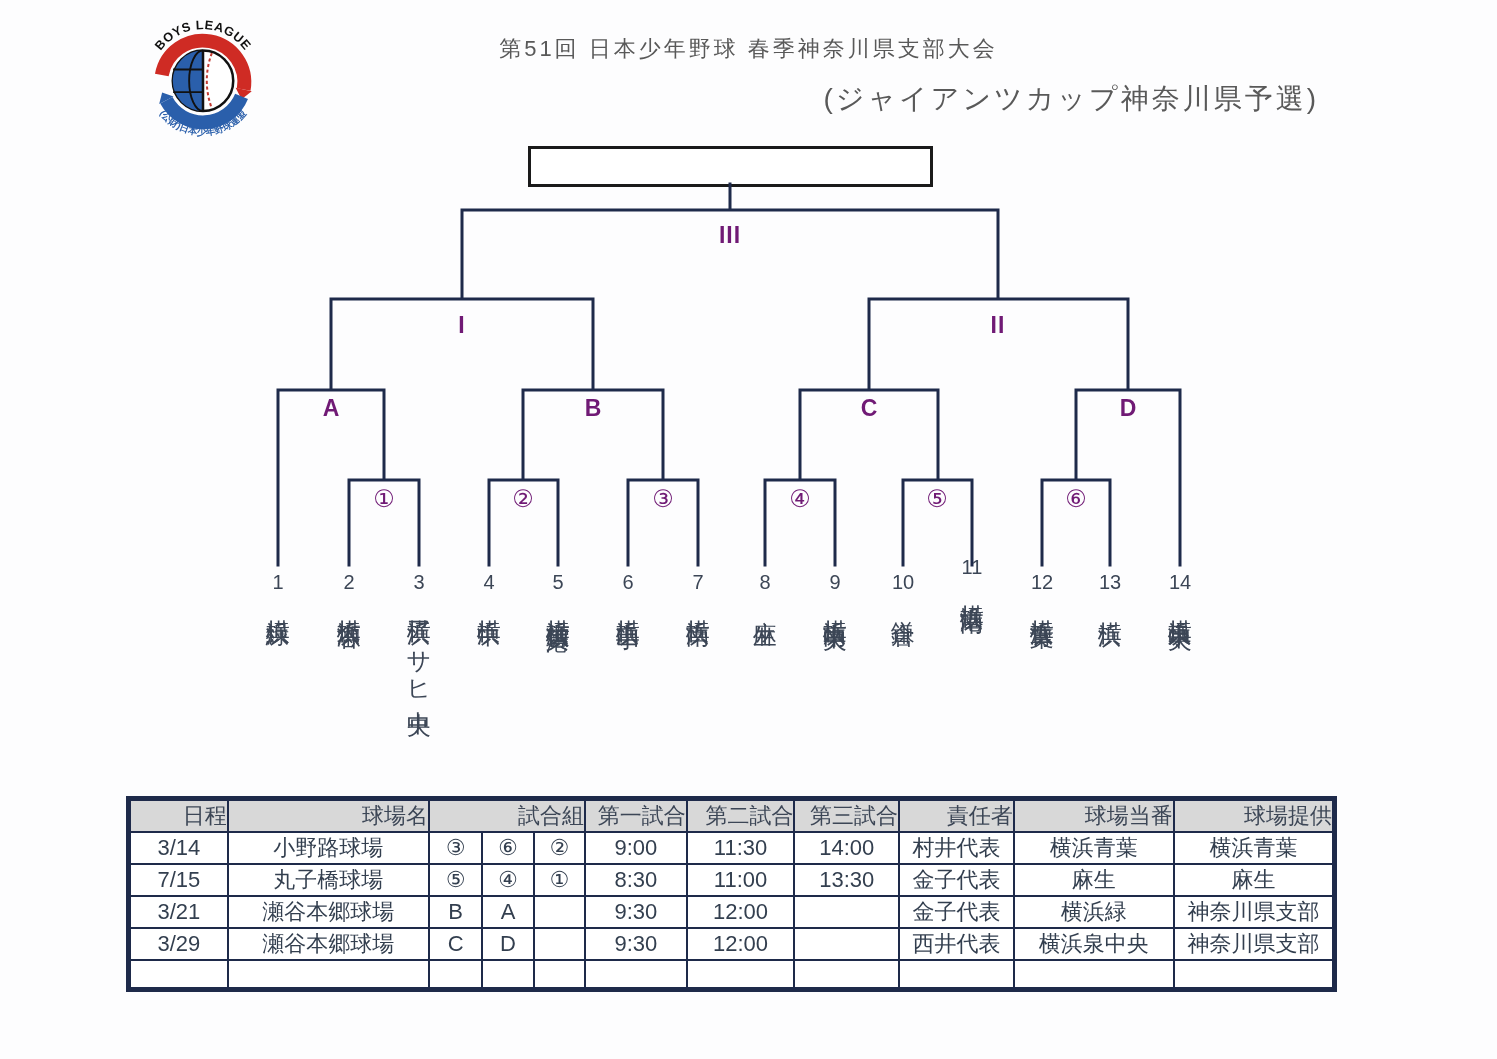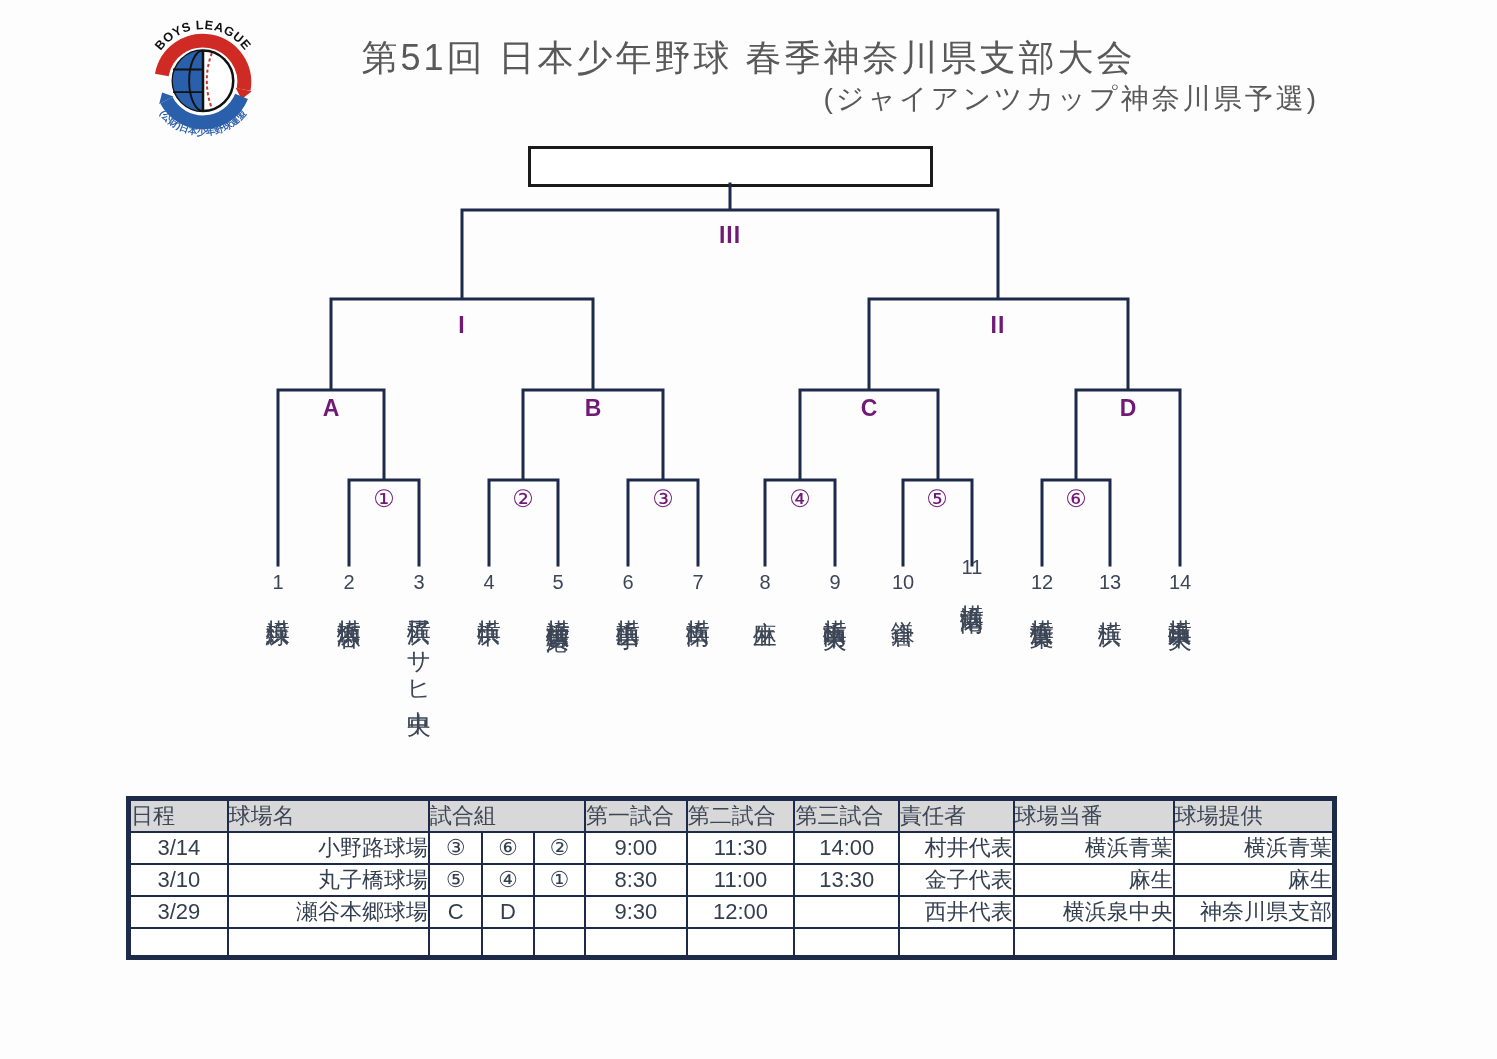--- a/index.html
+++ b/index.html
@@ -4,21 +4,21 @@
 <style>
   html,body{margin:0;padding:0;background:#ffffff;}
   .page{
     position:relative;width:1497px;height:1059px;overflow:hidden;
     background:#fdfdfe;
     font-family:"Liberation Sans","DejaVu Sans",sans-serif;
     color:#3c4656;
   }
   .title{
     position:absolute;top:34px;left:0;width:1497px;text-align:center;
-    font-size:36px;letter-spacing:3px;color:#595959;
+    font-size:22px;letter-spacing:3px;color:#595959;
   }
   .subtitle{
     position:absolute;top:80px;left:0;width:1319px;text-align:right;
     font-size:28px;letter-spacing:3px;color:#595959;
   }
   .logo{position:absolute;left:140px;top:14px;width:126px;height:126px;}
   .champion-box{
     position:absolute;left:528px;top:146px;width:399px;height:35px;
     border:3px solid #1a1a1a;background:#ffffff;
   }
@@ -36,24 +36,24 @@
   }
   .tablewrap{
     position:absolute;left:126px;top:796px;width:1205px;
     border:3px solid #1e2a4a;background:#ffffff;
   }
   table.sched{border-collapse:collapse;table-layout:fixed;width:100%;}
   table.sched td,table.sched th{
     border:2px solid #1e2a4a;overflow:hidden;white-space:nowrap;
     font-size:22px;font-weight:normal;color:#333f4f;padding:0;
   }
-  table.sched thead th{background:#d8d8d8;height:29px;text-align:left;color:#3c4656;}
+  table.sched thead th{background:#d8d8d8;height:29px;text-align:right;color:#3c4656;}
   table.sched tbody tr{height:28px;}
   td.c{text-align:center;}
-  td.l{text-align:right;padding-left:13px;}
+  td.l{text-align:center;padding-left:13px;}
   td.gcell{text-align:center;font-size:25px;}
   td.gletter{font-size:27px;}
 </style>
 </head>
 <body>
 
 <div class="page">
 
   <svg class="logo" viewBox="0 0 100 100">
     <defs>
@@ -178,33 +178,46 @@
         <td class="gcell">⑥</td>
         <td class="gcell">②</td>
         <td class="c">9:00</td>
         <td class="c">11:30</td>
         <td class="c">14:00</td>
         <td class="l">村井代表</td>
         <td class="l">横浜青葉</td>
         <td class="l">横浜青葉</td>
       </tr>
       <tr>
-        <td class="c">3/10</td>
+        <td class="c">7/15</td>
         <td class="l">丸子橋球場</td>
         <td class="gcell">⑤</td>
         <td class="gcell">④</td>
         <td class="gcell">①</td>
         <td class="c">8:30</td>
         <td class="c">11:00</td>
         <td class="c">13:30</td>
         <td class="l">金子代表</td>
         <td class="l">麻生</td>
         <td class="l">麻生</td>
       </tr>
       <tr>
+        <td class="c">3/21</td>
+        <td class="l">瀬谷本郷球場</td>
+        <td class="gcell gletter">B</td>
+        <td class="gcell gletter">A</td>
+        <td class="gcell gletter"></td>
+        <td class="c">9:30</td>
+        <td class="c">12:00</td>
+        <td class="c"></td>
+        <td class="l">金子代表</td>
+        <td class="l">横浜緑</td>
+        <td class="l">神奈川県支部</td>
+      </tr>
+      <tr>
         <td class="c">3/29</td>
         <td class="l">瀬谷本郷球場</td>
         <td class="gcell gletter">C</td>
         <td class="gcell gletter">D</td>
         <td class="gcell gletter"></td>
         <td class="c">9:30</td>
         <td class="c">12:00</td>
         <td class="c"></td>
         <td class="l">西井代表</td>
         <td class="l">横浜泉中央</td>

